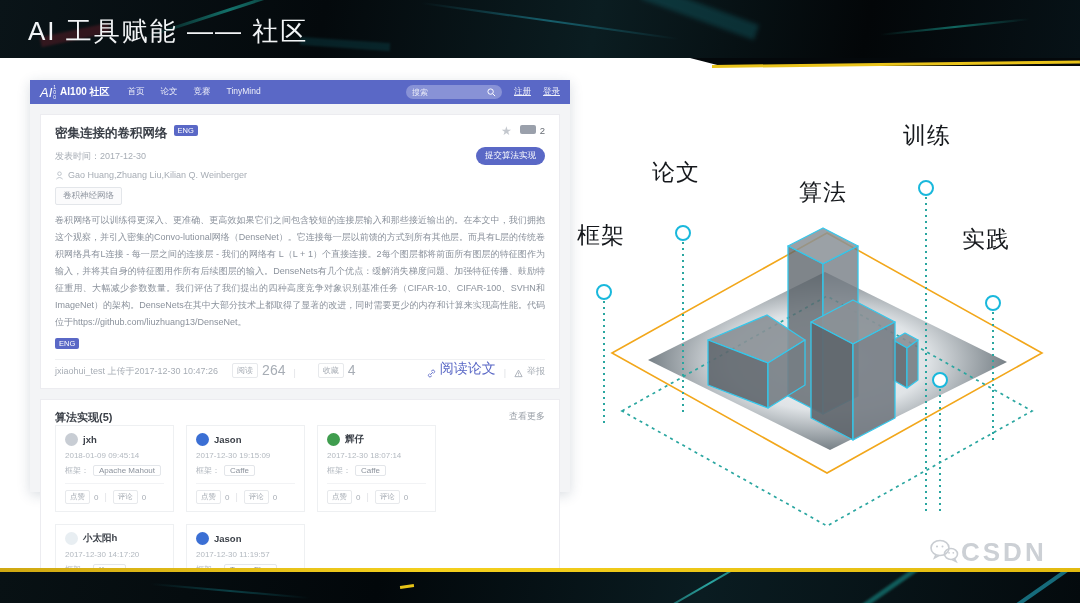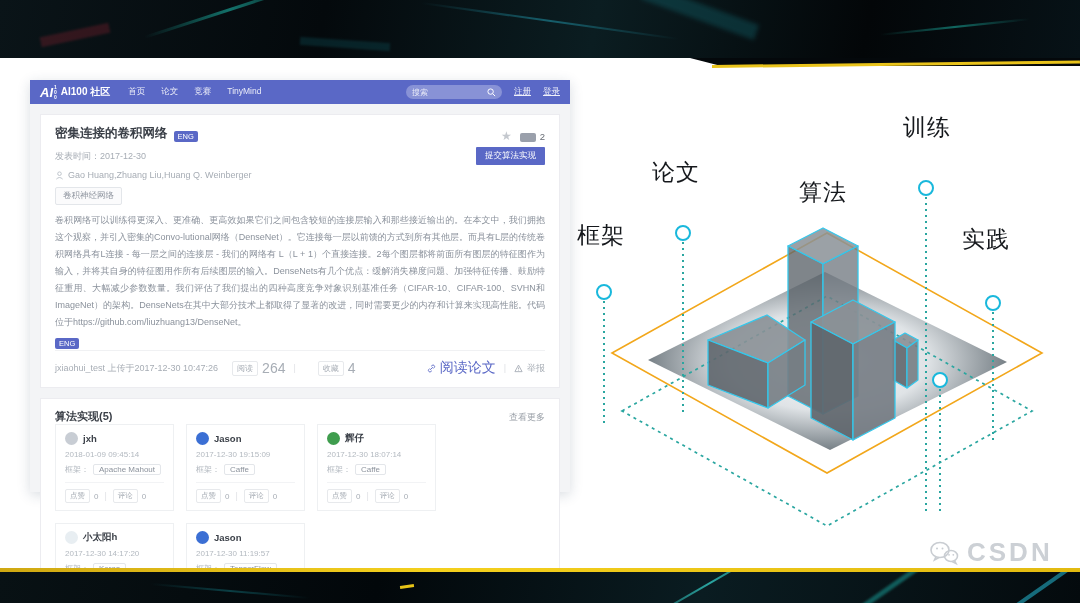--- a/index.html
+++ b/index.html
@@ -33,99 +33,100 @@
   .f1 { left: 610px; top: 10px; width: 200px; height: 2px; background: linear-gradient(90deg, transparent, rgba(56,224,216,.7), transparent); transform: rotate(-30deg); }
   .f2 { left: 840px; top: 6px; width: 120px; height: 5px; background: rgba(30,200,190,.4); transform: rotate(-35deg); filter: blur(1px); }
   .f3 { left: 1000px; top: 8px; width: 100px; height: 4px; background: rgba(45,224,255,.45); transform: rotate(-35deg); }
   .f4 { left: 400px; top: 13px; width: 14px; height: 3px; background: #e7c417; transform: rotate(-8deg); }
   .f5 { left: 150px; top: 18px; width: 160px; height: 2px; background: linear-gradient(90deg, transparent, rgba(20,140,150,.4), transparent); transform: rotate(5deg); }
 
   
   .shot { position: absolute; left: 30px; top: 80px; width: 540px; height: 412px; background: #f3f4f6;
     box-shadow: 0 3px 12px rgba(40,60,90,.18); }
   .shot-header { height: 24px; background: #5a68c6; display: flex; align-items: center; padding: 0 10px; }
-  .logo-mark { color: #fff; font-weight: 700; font-size: 11px; letter-spacing: 0; display: flex; align-items: center; }
+  .logo-mark { color: #fff; font-weight: 400; font-size: 11px; letter-spacing: 0; display: flex; align-items: center; }
   .logo-mark .ai { font-size: 13px; font-style: italic; }
   .logo-mark .hundred { font-size: 5px; line-height: 5px; margin-left: 1px; }
   .brand { color: #fff; font-size: 10px; font-weight: 700; margin-left: 4px; }
   .shot-nav { display: flex; gap: 16px; margin-left: 18px; }
   .shot-nav span { color: rgba(255,255,255,.88); font-size: 8.5px; cursor: pointer; }
   .shot-header .spacer { flex: 1; }
   .search-box { width: 96px; height: 14px; background: rgba(255,255,255,.28); border-radius: 7px; display: flex; align-items: center; padding: 0 6px; }
   .search-box input { flex: 1; border: none; background: transparent; outline: none; font-size: 8px; color: #fff; width: 70px; }
   .search-box input::placeholder { color: rgba(255,255,255,.8); }
   .auth { display: flex; gap: 12px; margin-left: 12px; }
   .auth span { color: rgba(255,255,255,.9); font-size: 8.5px; cursor: pointer; text-decoration: underline; }
 
   .card { background: #fff; border: 1px solid #ececf0; margin: 10px; padding: 10px 14px; }
-  .title-row { display: flex; align-items: flex-end; }
+  .title-row { display: flex; align-items: flex-start; }
   .art-title { font-size: 12.5px; font-weight: 700; color: #3a3f47; }
   .eng-badge { display: inline-block; background: #5a68c6; color: #fff; font-size: 7.5px; padding: 1px 4px; border-radius: 2px; margin-left: 6px; }
   .title-row .spacer, .row .spacer, .impl-head .spacer, .meta-row .spacer { flex: 1; }
   .star { color: #c4c8ce; font-size: 12px; line-height: 12px; cursor: pointer; }
   .medal-pill { width: 16px; height: 9px; background: #9aa0ab; border-radius: 2px; margin-left: 8px; }
   .reward-count { font-size: 9.5px; color: #666b73; margin-left: 4px; }
   .row { display: flex; align-items: center; margin-top: 5px; }
   .pub-time { font-size: 9px; color: #a7adb5; }
-  .submit-btn { background: #5a68c6; color: #fff; font-size: 8.5px; padding: 3px 9px; border-radius: 1px; border: none; cursor: pointer; }
+  .submit-btn { background: #5a68c6; color: #fff; font-size: 8.5px; padding: 3px 9px; border-radius: 9px; border: none; cursor: pointer; }
   .authors { font-size: 9px; color: #a7adb5; margin-left: 4px; }
   .tag-pill { display: inline-block; border: 1px solid #e3e6ea; background: #fbfbfc; color: #9096a0; font-size: 8.5px; padding: 2px 7px; border-radius: 2px; margin-top: 7px; }
   .abstract { font-size: 9px; color: #8b929c; line-height: 17px; margin-top: 7px; text-align: justify; }
   .eng2 { margin-left: 0; margin-top: 7px; }
-  .meta-row { display: flex; align-items: center; border-top: 1px solid #f0f1f3; padding-top: 8px; }
+  .meta-row { display: flex; align-items: flex-end; border-top: 1px solid #f0f1f3; margin-top: 9px; }
   .uploader { font-size: 9px; color: #a7adb5; }
   .stat { font-size: 8px; color: #a7adb5; border: 1px solid #e7e9ec; padding: 1px 4px; border-radius: 2px; margin-left: 14px; }
   .stat-n { font-size: 14px; color: #a7adb5; margin-left: 4px; }
   .sep { color: #e0e2e6; font-size: 9px; margin: 0 8px; }
   .link-act { font-size: 14px; color: #5a68c6; margin-left: 4px; cursor: pointer; }
   .report-act { font-size: 9px; color: #a7adb5; margin-left: 4px; cursor: pointer; }
   .mini-icon { width: 9px; height: 9px; display: inline-block; }
 
-  .impl-head { display: flex; align-items: flex-end; }
+  .impl-head { display: flex; align-items: flex-start; }
   .impl-title { font-size: 11px; font-weight: 700; color: #3a3f47; }
   .more-link { font-size: 9px; color: #9aa0a8; cursor: pointer; }
   .impl-grid { display: flex; flex-wrap: wrap; gap: 12px; }
   .impl-card { width: 119px; border: 1px solid #eef0f2; background: #fff; padding: 7px 9px; }
   .impl-user { display: flex; align-items: center; gap: 5px; }
   .avatar { width: 13px; height: 13px; border-radius: 50%; background: #ccc; flex: none; }
   .impl-name { font-size: 9.5px; font-weight: 700; color: #3a3f47; }
   .impl-time { font-size: 8px; color: #b3b9c0; margin-top: 5px; }
   .fw-row { display: flex; margin-top: 5px; }
   .fw-label { font-size: 8px; color: #b3b9c0; }
   .fw-pill { border: 1px solid #e3e6ea; color: #8b929c; font-size: 8px; padding: 0 5px; border-radius: 2px; margin-left: 4px; white-space: nowrap; }
   .impl-stats { display: flex; align-items: center; border-top: 1px solid #f2f3f5; margin-top: 7px; padding-top: 6px; }
   .impl-stats .stat { margin-left: 0; font-size: 7.5px; }
   .impl-stats .stat-n { font-size: 8px; }
   .impl-stats .sep { margin: 0 6px; }
 
   
   .diagram-label { position: absolute; color: #15181c; font-size: 23px; font-weight: 500; letter-spacing: 1px; }
-  .lbl-xunlian { left: 903px; top: 112px; }
+  .lbl-xunlian { left: 903px; top: 120px; }
   .lbl-lunwen  { left: 652px; top: 157px; }
   .lbl-suanfa  { left: 799px; top: 177px; }
   .lbl-kuangjia{ left: 577px; top: 220px; }
   .lbl-shijian { left: 962px; top: 224px; }
   .iso-svg { position: absolute; left: 575px; top: 95px; }
 
   
-  .csdn-logo { position: absolute; left: 928px; top: 537px; display: flex; align-items: center; gap: 7px; }
+  .csdn-logo { position: absolute; left: 928px; top: 537px; display: flex; align-items: flex-start; gap: 1px; }
   .csdn-text { font-size: 26px; font-weight: 700; letter-spacing: 3px; color: #ccd0d5; }
 </style>
 </head>
 <body>
 
 <div class="slide">
 
   <div class="top-bar">
     <div class="streak s1"></div>
     <div class="streak s2"></div>
     <div class="streak s3"></div>
     <div class="streak s4"></div>
     <div class="streak s5"></div>
     <div class="streak s6"></div>
+    <div class="slide-title">AI 工具赋能 —— 社区</div>
   </div>
   <div class="hdr-notch"></div>
   <div class="gold-accent"></div>
 
   <div class="shot">
     <div class="shot-header">
       <div class="logo-mark">
         <span class="ai">AI</span>
         <span class="hundred">1<br>0<br>0</span>
       </div>
@@ -162,21 +163,21 @@
       <div class="row">
         <span class="pub-time">发表时间：2017-12-30</span>
         <div class="spacer"></div>
         <button class="submit-btn">提交算法实现</button>
       </div>
       <div class="row">
         <svg class="mini-icon" viewBox="0 0 10 10">
             <circle cx="5" cy="3" r="2" fill="none" stroke="#b9bfc7" stroke-width="1"></circle>
             <path d="M1.5 9 Q5 5.5 8.5 9" fill="none" stroke="#b9bfc7" stroke-width="1"></path>
           </svg>
-        <span class="authors">Gao Huang,Zhuang Liu,Huang Q. Weinberger</span>
+        <span class="authors">Gao Huang,Zhuang Liu,Kilian Q. Weinberger</span>
       </div>
       <span class="tag-pill">卷积神经网络</span>
       <div class="abstract">卷积网络可以训练得更深入、更准确、更高效如果它们之间包含较短的连接层输入和那些接近输出的。在本文中，我们拥抱这个观察，并引入密集的Convo-lutional网络（DenseNet）。它连接每一层以前馈的方式到所有其他层。而具有L层的传统卷积网络具有L连接 - 每一层之间的连接层 - 我们的网络有 L（L + 1）个直接连接。2每个图层都将前面所有图层的特征图作为输入，并将其自身的特征图用作所有后续图层的输入。DenseNets有几个优点：缓解消失梯度问题、加强特征传播、鼓励特征重用、大幅减少参数数量。我们评估了我们提出的四种高度竞争对象识别基准任务（CIFAR-10、CIFAR-100、SVHN和ImageNet）的架构。DenseNets在其中大部分技术上都取得了显著的改进，同时需要更少的内存和计算来实现高性能。代码位于https://github.com/liuzhuang13/DenseNet。</div>
       <span class="eng-badge eng2">ENG</span>
       <div class="meta-row">
         <span class="uploader">jxiaohui_test 上传于2017-12-30 10:47:26</span>
         <span class="stat">阅读</span>
         <span class="stat-n">264</span>
         <span class="sep">|</span>
         <span class="stat">收藏</span>

